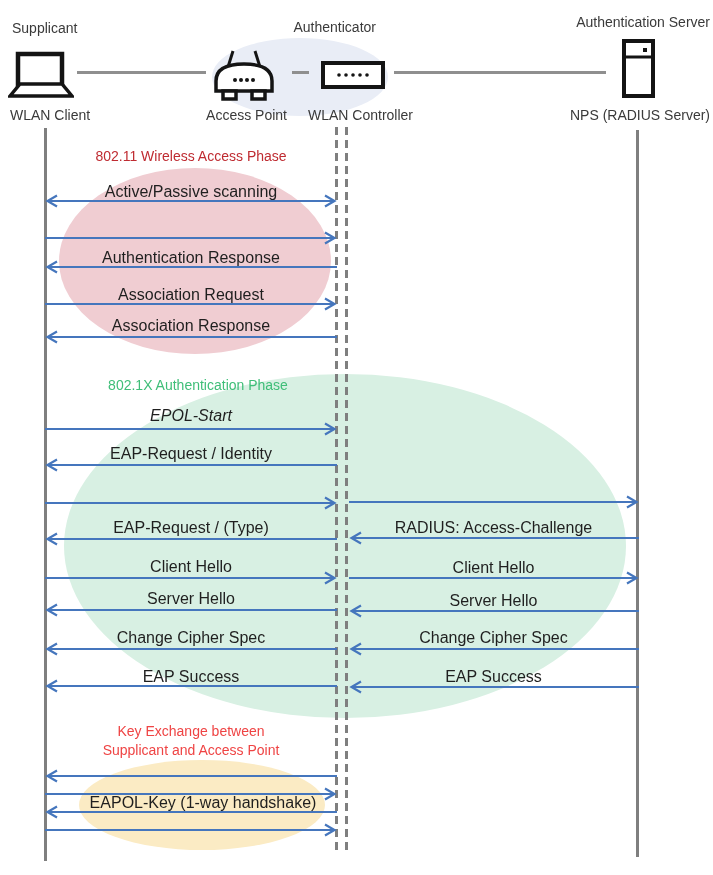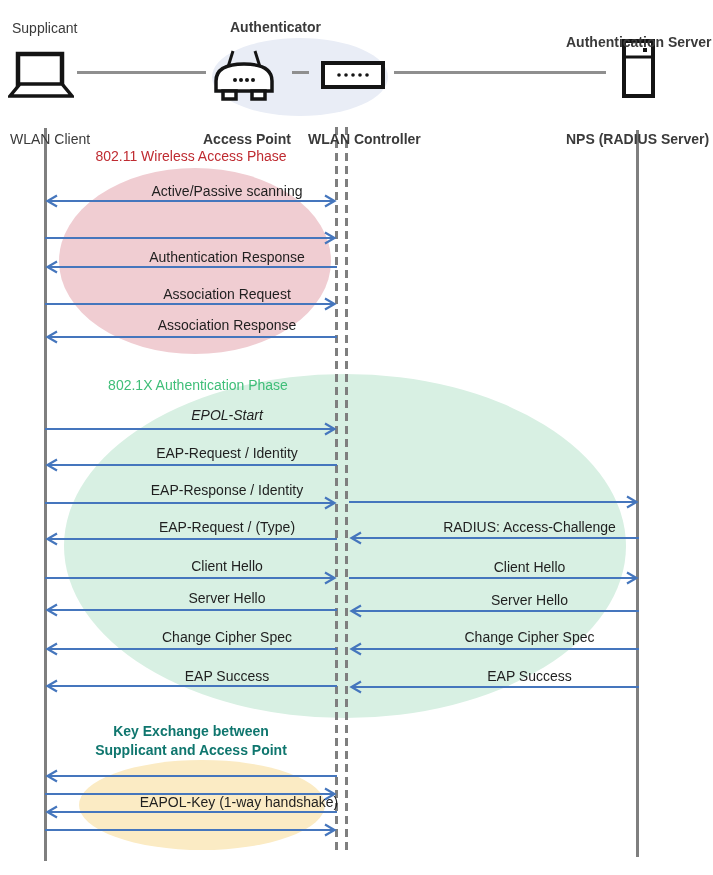--- a/index.html
+++ b/index.html
@@ -7,23 +7,23 @@
     position:relative;width:713px;height:861px;background:#fff;overflow:hidden;
     font-family:"Liberation Sans",sans-serif;color:#222;
   }
   .ellipse{position:absolute;border-radius:50%;}
   .lifeline{position:absolute;width:3px;background:#7f7f7f;}
   .lifeline.dashed{
     background:repeating-linear-gradient(to bottom,#7f7f7f 0 8px,transparent 8px 13px);
   }
   .connector{position:absolute;height:3px;background:#8f8f8f;top:71px;}
   .role-label{position:absolute;font-size:14px;color:#3a3a3a;white-space:nowrap;}
-  .dev-label{position:absolute;font-size:14px;color:#3a3a3a;white-space:nowrap;margin-top:24px;}
-  .centered{text-align:left;font-weight:bold;}
-  .msg{position:absolute;left:45px;width:292px;text-align:center;font-size:14px;color:#1f1f1f;white-space:nowrap;padding-left:36px;}
+  .dev-label{position:absolute;font-size:14px;color:#3a3a3a;white-space:nowrap;}
+  .centered{text-align:right;}
+  .msg{position:absolute;left:45px;width:292px;text-align:center;font-size:16px;color:#1f1f1f;white-space:nowrap;}
   .msg.right-col{left:349px;width:289px;}
   .phase-title{position:absolute;font-size:14px;text-align:center;line-height:19px;white-space:nowrap;}
   .arrow{position:absolute;overflow:visible;}
   .arrow line,.arrow polyline{stroke:#4576bd;stroke-width:2.2;fill:none;}
   .icon{position:absolute;}
   .icon path,.icon rect,.icon line{stroke:#141414;fill:#fff;}
   .icon circle,.icon .fill{fill:#141414;stroke:none;}
 </style>
 </head>
 <body>
@@ -71,41 +71,40 @@
   </svg>
 
   <svg class="icon" style="left:621px;top:39px;" width="35" height="59" viewBox="0 0 35 59">
     <rect x="3" y="2" width="29" height="55" stroke-width="4"></rect>
     <line x1="3" y1="18" x2="32" y2="18" stroke-width="3"></line>
     <rect class="fill" x="22" y="9" width="4" height="4" stroke-width="0"></rect>
   </svg>
 
   <div class="role-label" style="left:12px;top:20px;">Supplicant</div>
   <div class="role-label centered" style="left:230px;top:19px;width:146px;">Authenticator</div>
-  <div class="role-label centered" style="left:566px;top:34px;width:144px;">Authentication Server</div>
+  <div class="role-label centered" style="left:566px;top:14px;width:144px;">Authentication Server</div>
 
   <div class="dev-label" style="left:10px;top:107px;">WLAN Client</div>
   <div class="dev-label centered" style="left:203px;top:107px;width:84px;">Access Point</div>
   <div class="dev-label centered" style="left:308px;top:107px;width:88px;">WLAN Controller</div>
   <div class="dev-label centered" style="left:566px;top:107px;width:144px;">NPS (RADIUS Server)</div>
 
   <div class="phase-title" style="left:45px;top:147px;width:292px;color:#bf2b31;">802.11 Wireless Access Phase</div>
   <div class="phase-title" style="left:52px;top:376px;width:292px;color:#3fbe78;">802.1X Authentication Phase</div>
-  <div class="phase-title" style="left:45px;top:722px;width:292px;color:#0f766e;font-weight:bold;">
+  <div class="phase-title" style="left:45px;top:722px;width:292px;color:#ef4444;">
     <div>Key Exchange between</div>
     <div>Supplicant and Access Point</div>
   </div>
 
   <div class="msg" style="top:183px;">Active/Passive scanning</div>
   <div class="msg" style="top:249px;">Authentication Response</div>
   <div class="msg" style="top:286px;">Association Request</div>
   <div class="msg" style="top:317px;">Association Response</div>
   <div class="msg" style="top:407px;font-style:italic;">EPOL-Start</div>
   <div class="msg" style="top:445px;">EAP-Request / Identity</div>
-  <div class="msg" style="top:482px;">EAP-Response / Identity</div>
   <div class="msg" style="top:519px;">EAP-Request / (Type)</div>
   <div class="msg" style="top:558px;">Client Hello</div>
   <div class="msg" style="top:590px;">Server Hello</div>
   <div class="msg" style="top:629px;">Change Cipher Spec</div>
   <div class="msg" style="top:668px;">EAP Success</div>
   <div class="msg" style="top:794px;left:58px;width:290px;">EAPOL-Key (1-way handshake)</div>
 
   <div class="msg right-col" style="top:519px;">RADIUS: Access-Challenge</div>
   <div class="msg right-col" style="top:559px;">Client Hello</div>
   <div class="msg right-col" style="top:592px;">Server Hello</div>

